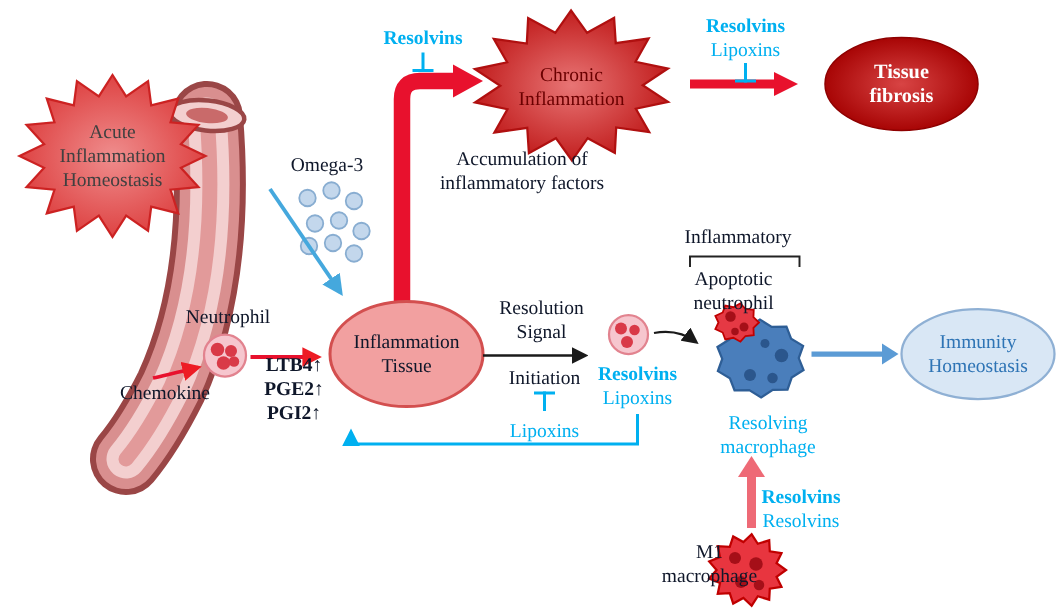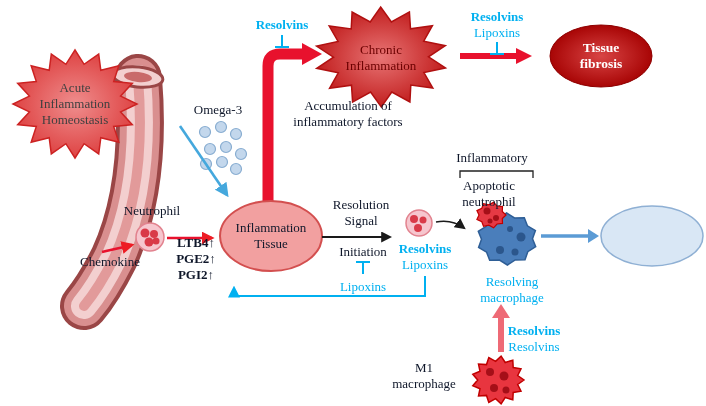--- a/index.html
+++ b/index.html
@@ -242,24 +242,28 @@
   <div class="lbl" style="left:489px;top:194px">
     <span>Apoptotic</span>
     <span>neutrophil</span>
   </div>
 
   <div class="lbl blue" style="left:512px;top:290px">
     <span>Resolving</span>
     <span>macrophage</span>
   </div>
 
+  <div class="lbl imm" style="left:652px;top:236px">
+    <span>Immunity</span>
+    <span>Homeostasis</span>
+  </div>
 
   <div class="lbl blue" style="left:534px;top:339px">
     <span class="b">Resolvins</span>
     <span>Resolvins</span>
   </div>
 
-  <div class="lbl red" style="left:424px;top:376px">
+  <div class="lbl red" style="left:473px;top:376px">
     <span>M1</span>
     <span>macrophage</span>
   </div>
 
 </div>
 
 </body></html>

